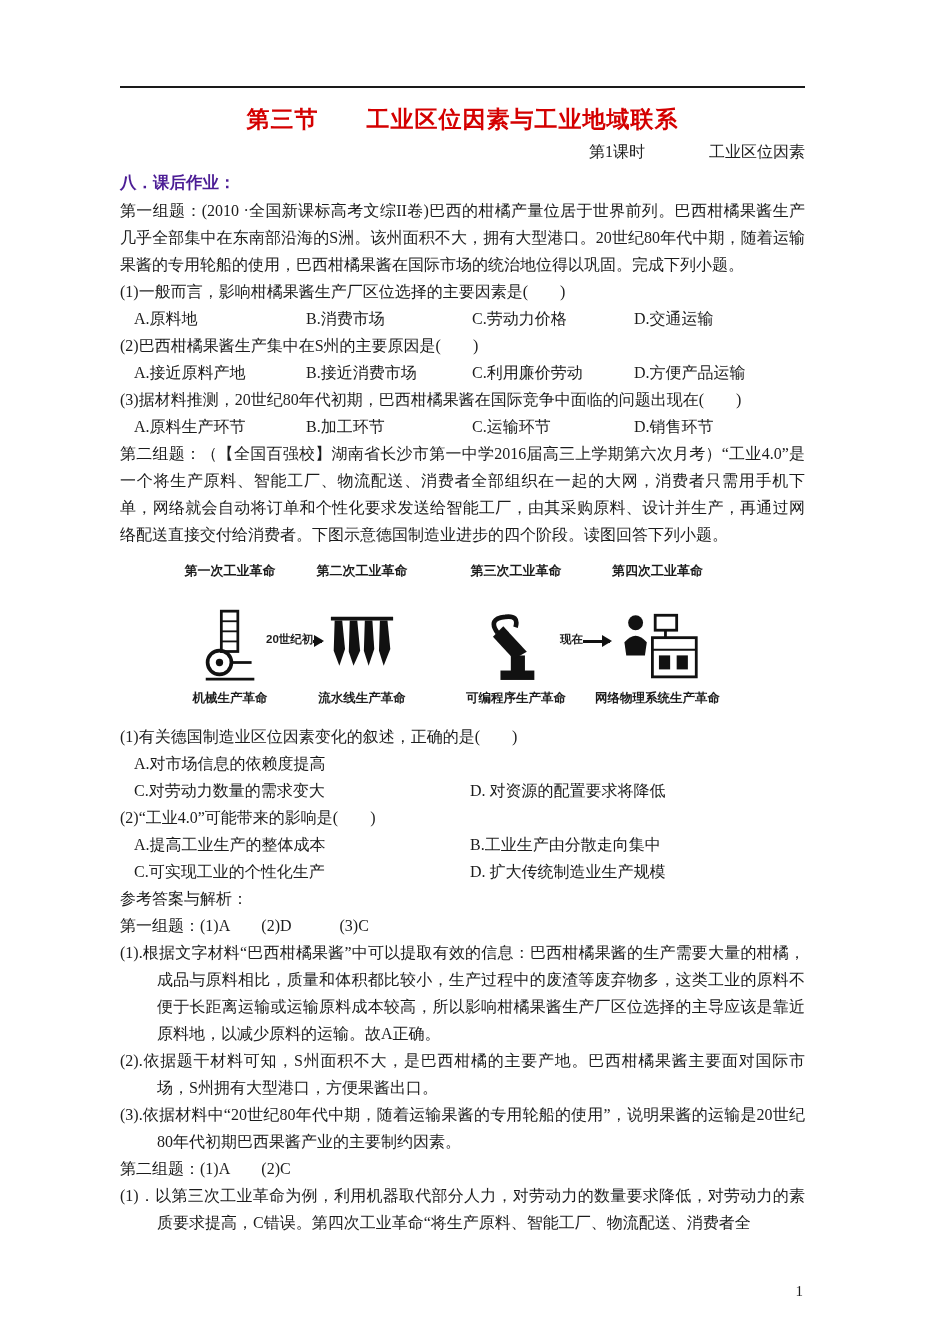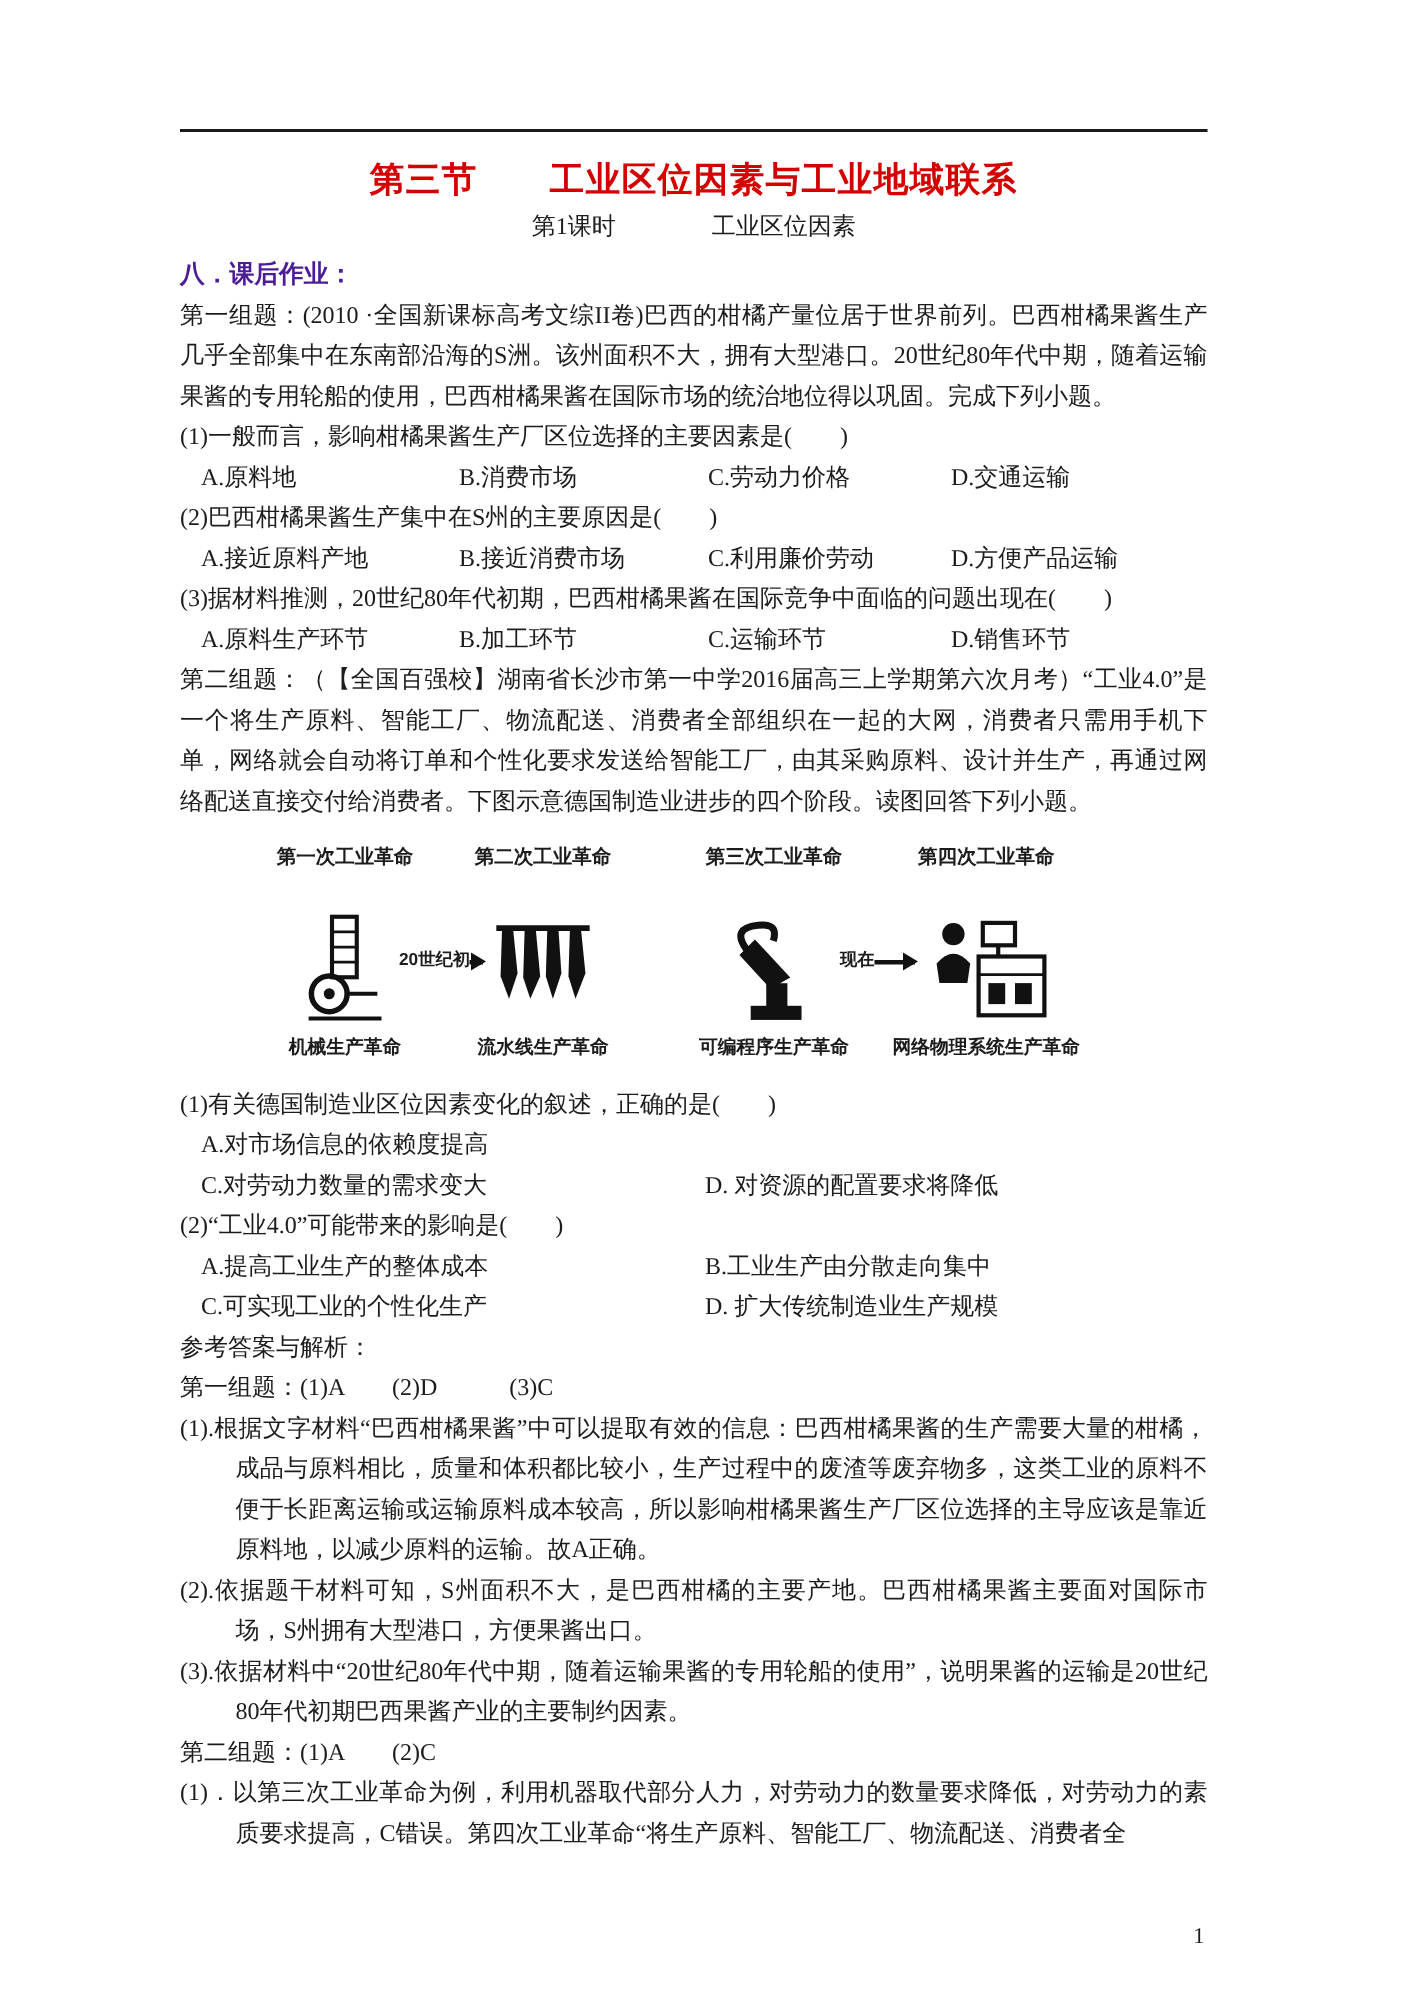--- a/index.html
+++ b/index.html
@@ -14,21 +14,21 @@
   .page { padding: 86px 145px 0 120px; }
   .top-rule { border-top: 2px solid #1a1a1a; height: 0; }
 
   .title {
     margin: 16px 0 4px;
     font-size: 23px; font-weight: 700;
     color: #d40000; text-align: center;
     letter-spacing: 1px;
   }
   .subtitle {
-    font-size: 16px; text-align: center;
+    font-size: 16px; text-align: right;
     margin-bottom: 4px; line-height: 26px;
   }
   .section-red {
     color: #4c1d95; font-weight: 700;
     font-size: 16.5px; line-height: 28px;
   }
 
   p.body, .line {
     margin: 0; font-size: 16px; line-height: 27px;
     text-align: justify;

